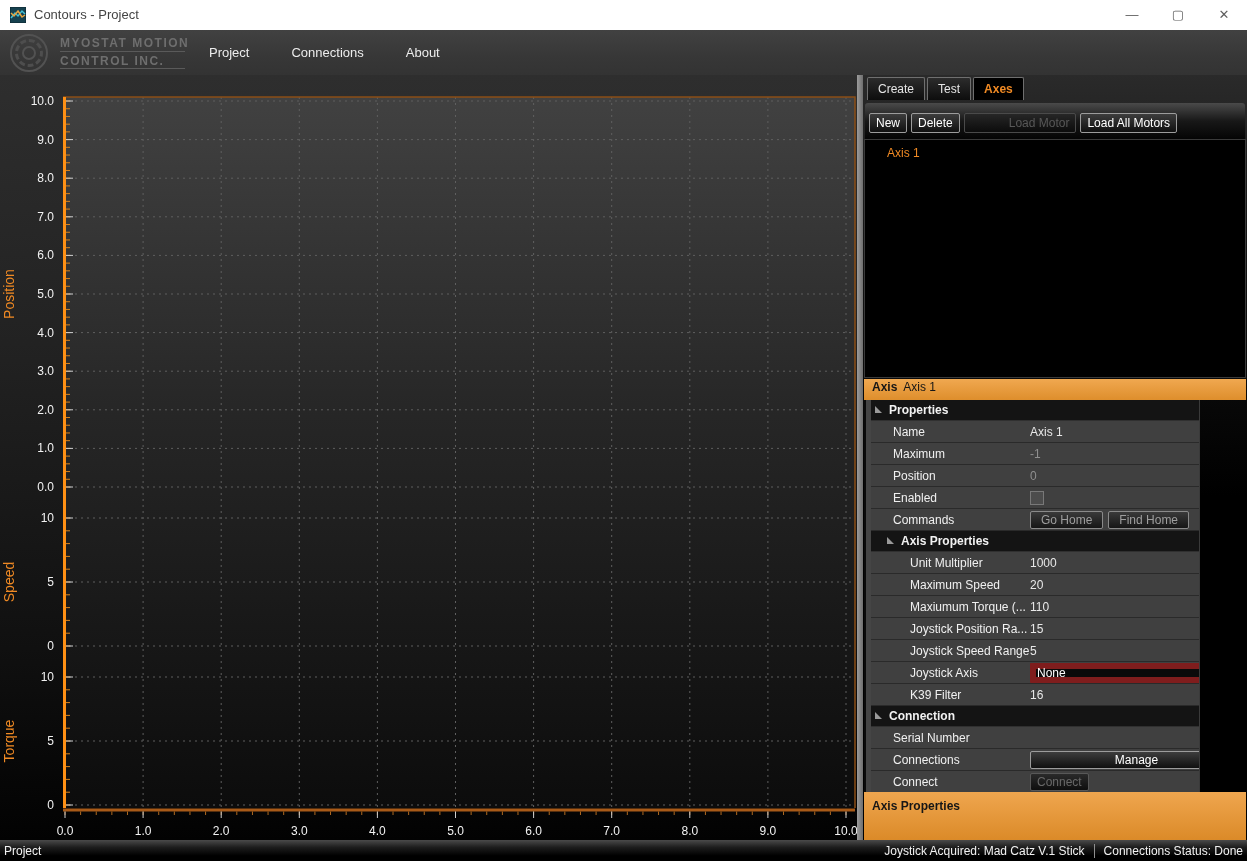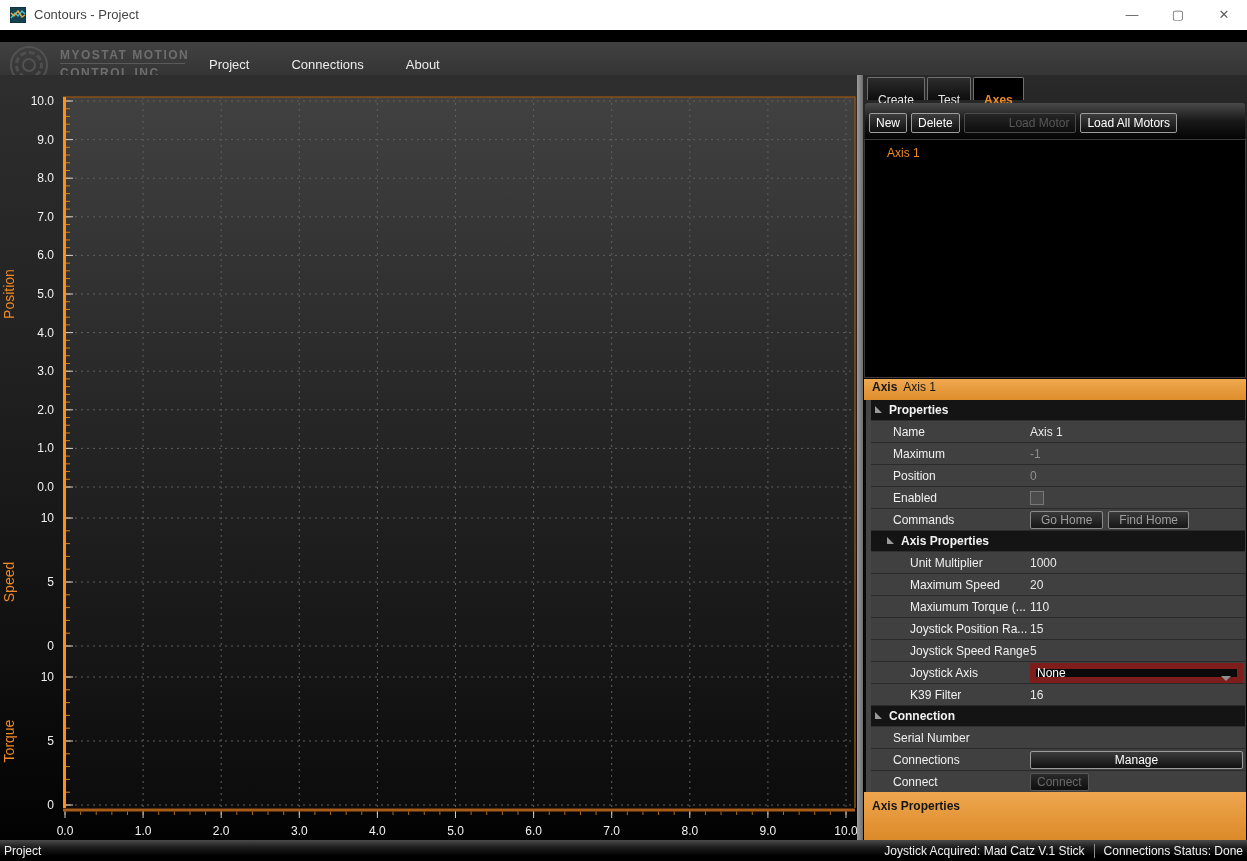--- a/index.html
+++ b/index.html
@@ -8,21 +8,21 @@
   .window { position:relative; width:1247px; height:861px; overflow:hidden; background:#000; }
 
   
   .titlebar { position:absolute; left:0; top:0; width:1247px; height:30px; background:#ffffff; }
   .app-icon { position:absolute; left:10px; top:7px; width:16px; height:16px; }
   .title-text { position:absolute; left:34px; top:0; line-height:30px; font-size:13px; color:#444; }
   .win-controls { position:absolute; right:0; top:0; height:30px; display:flex; }
   .win-btn { width:46px; height:30px; text-align:center; line-height:30px; color:#5f5f5f; font-size:13px; }
 
   
-  .menubar { position:absolute; left:0; top:42px; width:1247px; height:45px;
+  .menubar { position:absolute; left:0; top:30px; width:1247px; height:45px;
              background:linear-gradient(180deg,#414141,#373737 60%,#333333); }
   .logo { position:absolute; left:9px; top:3px; width:44px; height:40px; }
   .logo .ring-outer { position:absolute; left:1px; top:1px; width:38px; height:38px; border:2px solid #525252; border-radius:50%; }
   .logo .ring-dash  { position:absolute; left:6px; top:6px; width:28px; height:28px; border:3px dashed #4e4e4e; border-radius:50%; }
   .logo .ring-inner { position:absolute; left:13px; top:13px; width:14px; height:14px; border:2px solid #525252; border-radius:50%; }
   .logo-text { position:absolute; left:60px; top:6px; width:125px; color:#6e6e6e; font-weight:bold;
                font-size:12px; letter-spacing:1.5px; }
   .logo-line { border-bottom:1px solid #5a5a5a; padding-bottom:1px; margin-bottom:1px; white-space:nowrap; }
   .logo-line2 { padding-top:1px; border-bottom:1px solid #5a5a5a; white-space:nowrap; }
   .menu-items { position:absolute; left:203px; top:0; height:45px; display:flex; align-items:center; gap:30px; }
@@ -35,38 +35,38 @@
 
   
   .splitter { position:absolute; left:857px; top:75px; width:6px; height:765px;
               background:linear-gradient(90deg,#9b9b9b,#6f6f6f); }
 
   
   .right-panel { position:absolute; left:863px; top:75px; width:384px; height:765px;
                  background:linear-gradient(180deg,#2a2a2a 0%,#161616 20%,#000 55%); }
   .tab-row { position:absolute; left:4px; top:2px; height:23px; display:flex; gap:2px; }
   .tab { border:1px solid #6f6f6f; border-bottom:none; background:linear-gradient(180deg,#2c2c2c,#0d0d0d);
-         color:#e6e6e6; font-size:12px; padding:15px 10px 3px 10px; border-radius:2px 2px 0 0; }
+         color:#e6e6e6; font-size:12px; padding:4px 10px 3px 10px; border-radius:2px 2px 0 0; }
   .tab.selected { color:#F08A24; background:#000; font-weight:bold; }
   .toolbar { position:absolute; left:2px; top:28px; width:380px; height:40px; border-radius:3px;
              background:linear-gradient(180deg,#4a4a4a 0%,#181818 45%,#000 100%); display:flex; align-items:center; gap:4px; padding:0 4px; }
   .tb-btn { background:linear-gradient(180deg,#3d3d3d,#101010); border:1px solid #9c9c9c; border-radius:2px;
             color:#ffffff; font-size:12px; padding:2px 6px; white-space:nowrap; }
   .tb-btn.disabled { color:#585858; border-color:#4a4a4a; background:linear-gradient(180deg,#262626,#0c0c0c);padding-left:44px; }
 
   .axes-list { position:absolute; left:1px; top:64px; width:382px; height:239px; background:#000;
                border:1px solid #3a3a3a; }
   .axes-list-item { color:#F08A24; font-size:12px; padding:6px 0 0 22px; }
 
   .selection-header { position:absolute; left:1px; top:304px; width:382px; height:21px;
                       background:linear-gradient(180deg,#F0A850,#DE8E2C); color:#161616; font-size:12px;
                       padding:1px 8px; }
   .selection-header b { margin-right:6px; }
 
-  .prop-grid { position:absolute; left:1px; top:325px; width:382px; height:392px; background:#0a0a0a;
+  .prop-grid { position:absolute; left:1px; top:325px; width:336px; height:392px; background:#0a0a0a;
                border-right:1px solid #3a3a3a; overflow:hidden; }
   .pg-gutter { position:absolute; left:2px; top:0; width:5px; height:100%; background:#454545; }
   .pg-rows { position:absolute; left:7px; top:0; width:375px; }
   .pg-group { height:21px; line-height:20px; border-bottom:1px solid #303030; background:#141414;
               color:#f2f2f2; font-size:12px; font-weight:bold; display:flex; align-items:center; }
   .expander { width:0; height:0; border-bottom:7px solid #9a9a9a; border-right:7px solid transparent;
               margin:0 7px 2px 4px; }
   .pg-group.level2 .expander { margin-left:16px; }
   .pg-row { height:22px; border-bottom:1px solid #2a2a2a; display:flex; align-items:center; background:#404040; }
   .plabel { width:159px; color:#f0f0f0; font-size:12px; padding-left:22px; white-space:nowrap; overflow:hidden; }

